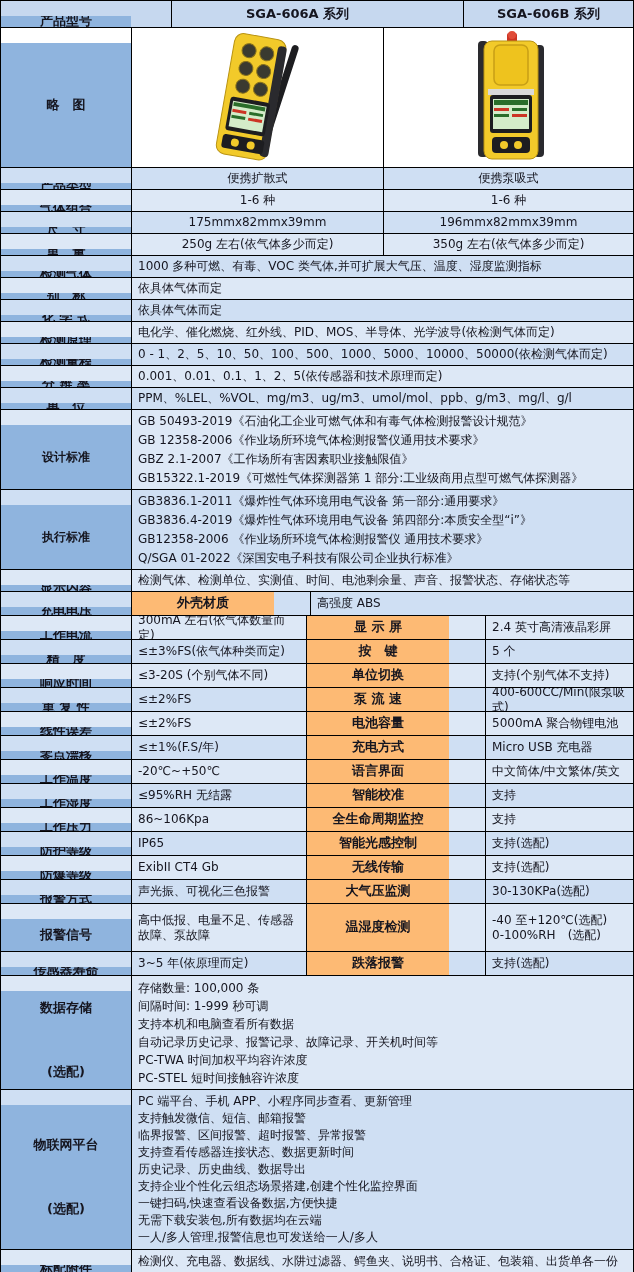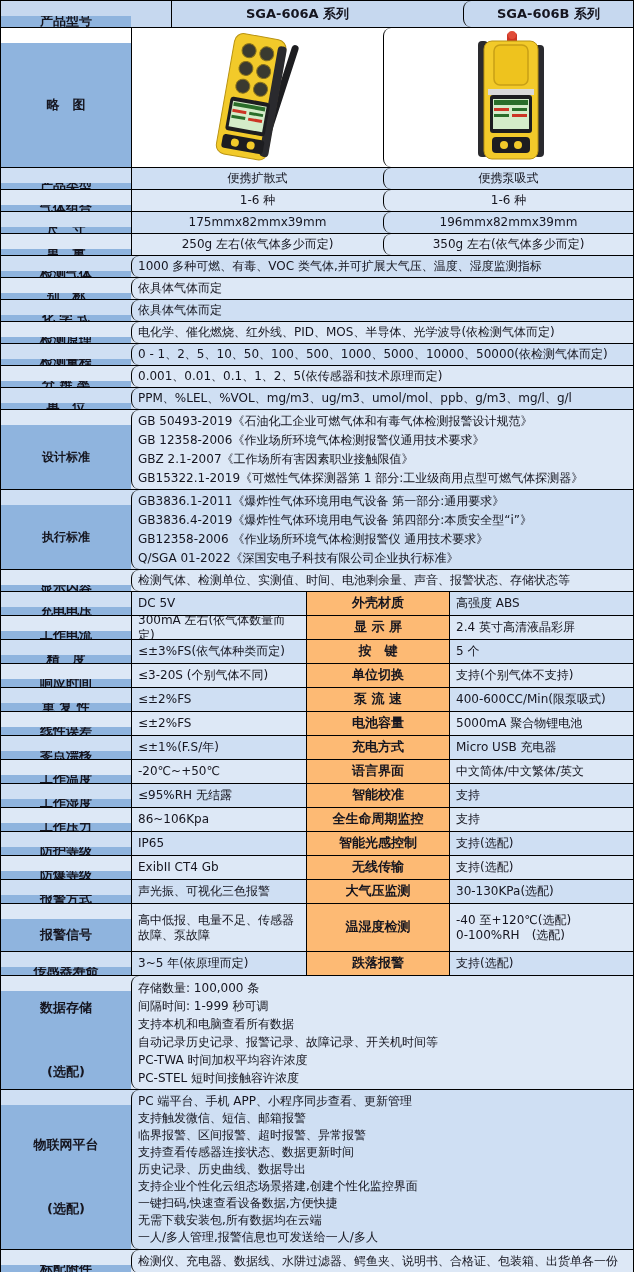--- a/index.html
+++ b/index.html
@@ -24,23 +24,23 @@
   }
   .cell:first-child { border-left:none; }
   .lbl {
     width:130px; flex:none;
     background:#8fb4de;
     font-weight:bold; font-size:13px;
     flex-direction:column; justify-content:center;margin-top:15px;
   }
   .lbl2 { width:143px; flex:none; background:#fdba74; font-weight:bold; font-size:13px; }
   .half { width:252px; flex:none; }
-  .span1 { flex:1;border-radius:8px; }
+  .span1 { flex:1; }
   .v1 { width:175px; flex:none; justify-content:flex-start; text-align:left; }
-  .v2 { flex:1; justify-content:flex-start; text-align:left; }
+  .v2 { flex:1; justify-content:flex-start; text-align:left;margin-left:36px; }
   .left { justify-content:flex-start; text-align:left; }
   .col { flex-direction:column; align-items:flex-start; justify-content:center; }
   .col.ctr { align-items:center;gap:48px; }
   .bg-a { background:#cfdff3; }
   .bg-b { background:#dde8f6; }
   .bg-hdr { background:#c6d8ef; }
   .imgcell { background:#ffffff; }
   .h26 { height:26px; } .h140 { height:140px;justify-content:center; } .h22 { height:22px; }
   .h80 { height:80px; } .h24 { height:24px; } .h48 { height:48px; }
   .h114 { height:114px; } .h160 { height:160px; }
@@ -186,21 +186,20 @@
     </div>
   </div>
 
   <div class="row h22 bg-b">
     <div class="cell lbl">显示内容</div>
     <div class="cell span1 left">检测气体、检测单位、实测值、时间、电池剩余量、声音、报警状态、存储状态等</div>
   </div>
 
   <div class="row h24 bg-a">
     <div class="cell lbl">充电电压</div>
-    <div class="cell v1">DC 5V</div>
     <div class="cell lbl2">外壳材质</div>
     <div class="cell v2">高强度 ABS</div>
   </div>
   <div class="row h24 bg-b">
     <div class="cell lbl">工作电流</div>
     <div class="cell v1">300mA 左右(依气体数量而定)</div>
     <div class="cell lbl2">显 示 屏</div>
     <div class="cell v2">2.4 英寸高清液晶彩屏</div>
   </div>
   <div class="row h24 bg-a">

